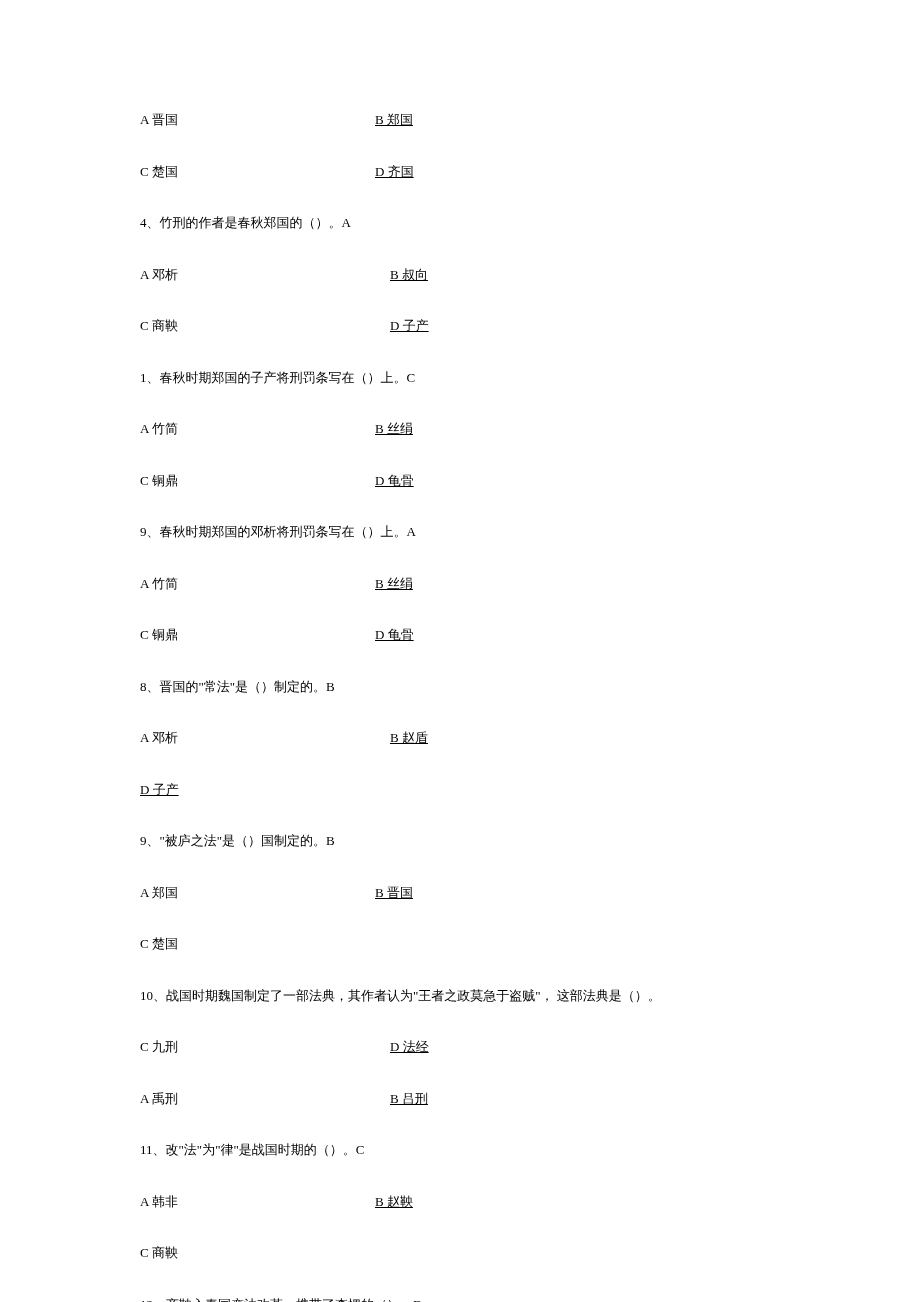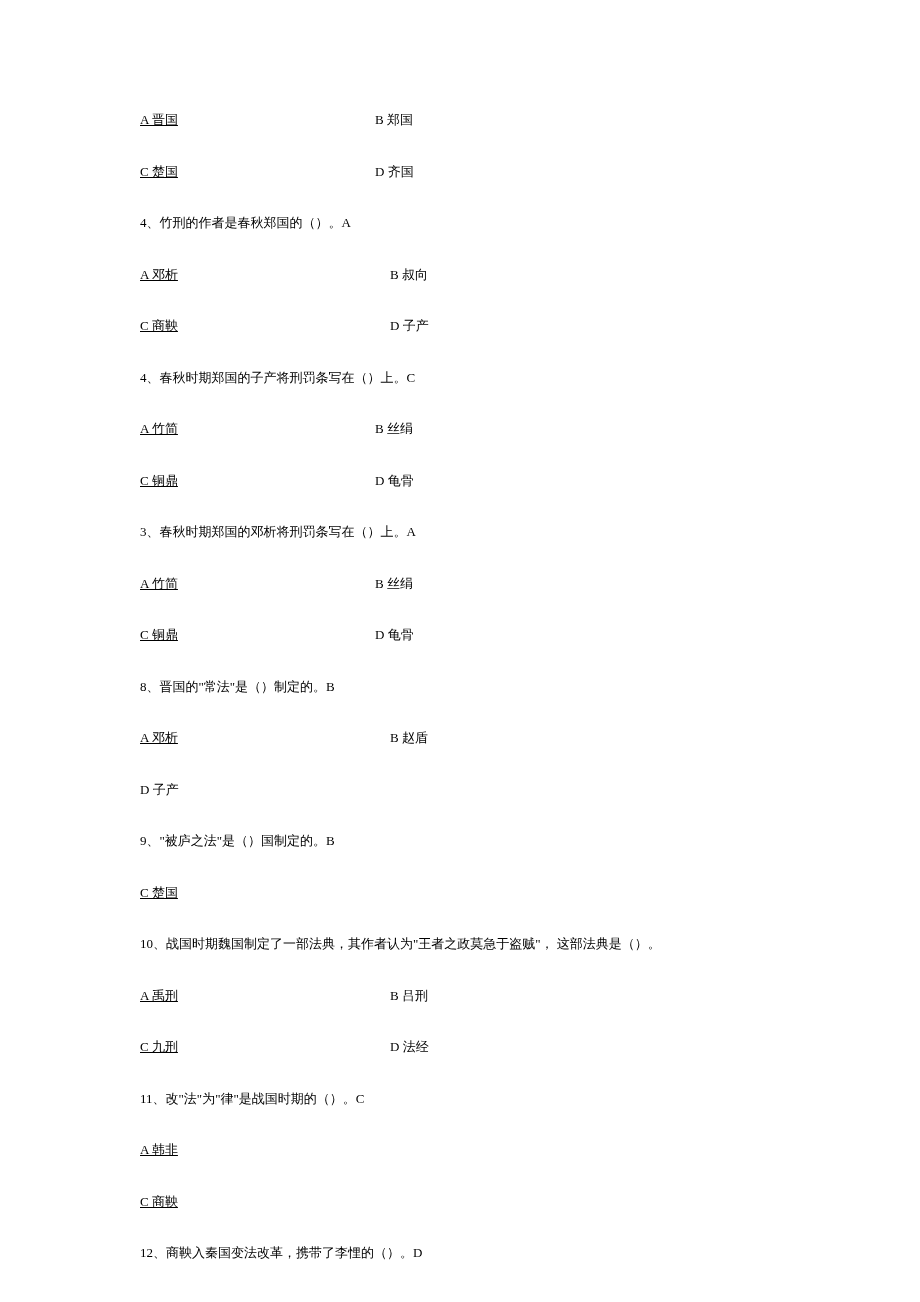--- a/index.html
+++ b/index.html
@@ -18,24 +18,24 @@
     box-sizing: border-box;
     position: relative;
   }
   .option-row {
     display: flex;
     margin-bottom: 32px;
   }
   .opt-left {
     width: 235px;
     flex: none;
-    text-decoration: underline;
   }
   .opt-right {
     flex: 1;
+    text-decoration: underline;
   }
   .question {
     margin-bottom: 32px;
   }
 </style>
 </head>
 <body>
 
 <div class="page">
 
@@ -51,67 +51,72 @@
   <div class="question">4、竹刑的作者是春秋郑国的（）。A</div>
   <div class="option-row">
     <div class="opt-left" style="width:250px">A 邓析</div>
     <div class="opt-right">B 叔向</div>
   </div>
   <div class="option-row">
     <div class="opt-left" style="width:250px">C 商鞅</div>
     <div class="opt-right">D 子产</div>
   </div>
 
-  <div class="question">4、春秋时期郑国的子产将刑罚条写在（）上。C</div>
+  <div class="question">1、春秋时期郑国的子产将刑罚条写在（）上。C</div>
   <div class="option-row">
     <div class="opt-left">A 竹简</div>
     <div class="opt-right">B 丝绢</div>
   </div>
   <div class="option-row">
     <div class="opt-left">C 铜鼎</div>
     <div class="opt-right">D 龟骨</div>
   </div>
 
-  <div class="question">3、春秋时期郑国的邓析将刑罚条写在（）上。A</div>
+  <div class="question">9、春秋时期郑国的邓析将刑罚条写在（）上。A</div>
   <div class="option-row">
     <div class="opt-left">A 竹简</div>
     <div class="opt-right">B 丝绢</div>
   </div>
   <div class="option-row">
     <div class="opt-left">C 铜鼎</div>
     <div class="opt-right">D 龟骨</div>
   </div>
 
   <div class="question">8、晋国的"常法"是（）制定的。B</div>
   <div class="option-row">
     <div class="opt-left" style="width:250px">A 邓析</div>
     <div class="opt-right">B 赵盾</div>
   </div>
   <div class="option-row">
     <div class="opt-right">D 子产</div>
   </div>
 
   <div class="question">9、"被庐之法"是（）国制定的。B</div>
   <div class="option-row">
+    <div class="opt-left">A 郑国</div>
+    <div class="opt-right">B 晋国</div>
+  </div>
+  <div class="option-row">
     <div class="opt-left">C 楚国</div>
   </div>
 
   <div class="question">10、战国时期魏国制定了一部法典，其作者认为"王者之政莫急于盗贼"， 这部法典是（）。</div>
   <div class="option-row">
+    <div class="opt-left" style="width:250px">C 九刑</div>
+    <div class="opt-right">D 法经</div>
+  </div>
+  <div class="option-row">
     <div class="opt-left" style="width:250px">A 禹刑</div>
     <div class="opt-right">B 吕刑</div>
-  </div>
-  <div class="option-row">
-    <div class="opt-left" style="width:250px">C 九刑</div>
-    <div class="opt-right">D 法经</div>
   </div>
 
   <div class="question">11、改"法"为"律"是战国时期的（）。C</div>
   <div class="option-row">
     <div class="opt-left">A 韩非</div>
+    <div class="opt-right">B 赵鞅</div>
   </div>
   <div class="option-row">
     <div class="opt-left">C 商鞅</div>
   </div>
 
   <div class="question" style="margin-bottom:0">12、商鞅入秦国变法改革，携带了李悝的（）。D</div>
 
 </div>
 
 </body></html>

